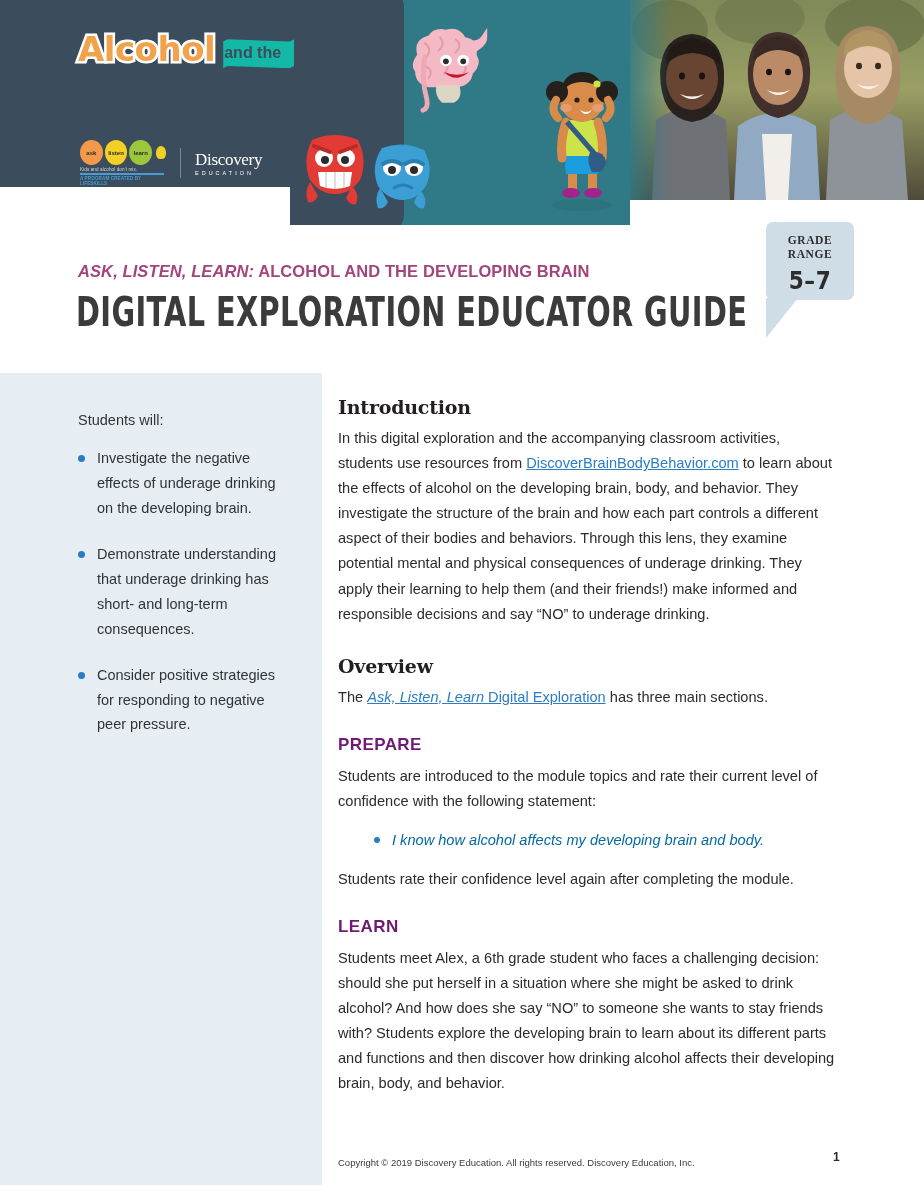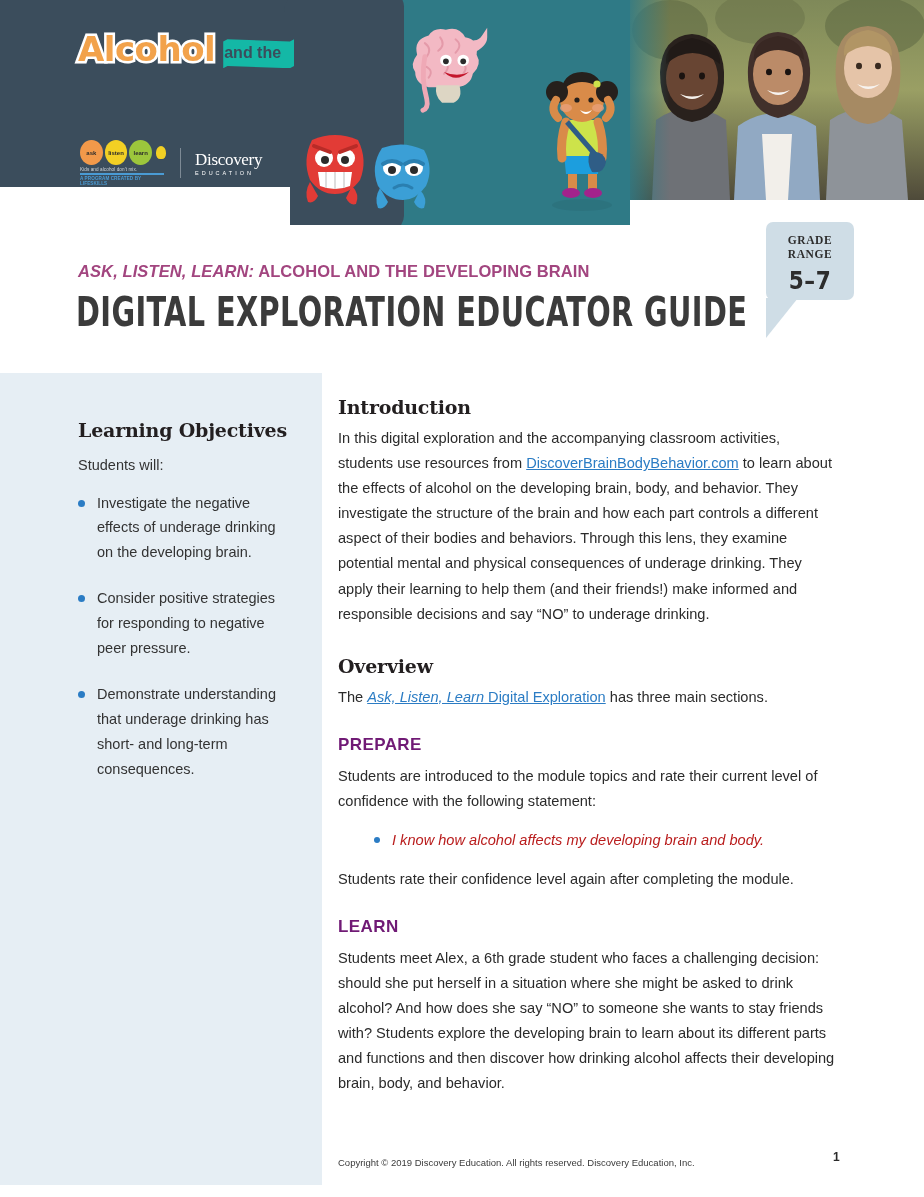--- a/index.html
+++ b/index.html
@@ -166,21 +166,21 @@
     margin:25px 0 9px 0; font-family:"Liberation Sans", sans-serif;
   }
   p.body {
     margin:0 0 0 0; font-size:14.6px; line-height:1.72; color:#2b2b2b;
   }
   a.link { color:#2b7cc4; text-decoration:underline; }
   a.link.ital em { font-style:italic; }
   .sub-list { list-style:none; margin:14px 0 14px 0; padding:0 0 0 36px; }
   .sub-list li {
     position:relative; padding-left:18px; font-size:14.6px; line-height:1.7;
-    font-style:italic; color:#b91c1c;
+    font-style:italic; color:#0369a1;
   }
   .sub-list li:before {
     content:""; position:absolute; left:0; top:9px;
     width:6px; height:6px; border-radius:50%; background:#2b7cc4;
   }
 
   
   .footer { position:absolute; left:338px; top:1152px; width:500px; }
   .footer-copy { font-size:9.5px; color:#3a3a3a; display:inline-block; }
   .footer-page { position:absolute; left:495px; top:-2px; font-size:12px; font-weight:bold; color:#2b2b2b; }
@@ -352,26 +352,25 @@
 
 <div class="badge">
   <div class="g1">GRADE</div>
   <div class="g2">RANGE</div>
   <div class="num">5–7</div>
 </div>
 <div class="badge-tail"></div>
 
 <aside class="sidebar">
   <div class="sb-inner">
-    <h2 class="sb-title">Learning Objectives</h2>
     <div class="sb-intro">Students will:</div>
     <ul class="sb-list">
       <li>Investigate the negative effects of underage drinking on the developing brain.</li>
+      <li>Demonstrate understanding that underage drinking has short- and long-term consequences.</li>
       <li>Consider positive strategies for responding to negative peer pressure.</li>
-      <li>Demonstrate understanding that underage drinking has short- and long-term consequences.</li>
     </ul>
   </div>
 </aside>
 
 <main class="main">
 
   <h2 class="h2">Introduction</h2>
   <p class="body"><span>In this digital exploration and the accompanying classroom activities, students use resources from </span><a class="link" href="#">DiscoverBrainBodyBehavior.com</a><span> to learn about the effects of alcohol on the developing brain, body, and behavior. They investigate the structure of the brain and how each part controls a different aspect of their bodies and behaviors. Through this lens, they examine potential mental and physical consequences of underage drinking. They apply their learning to help them (and their friends!) make informed and responsible decisions and say “NO” to underage drinking.</span></p>
 
   <h2 class="h2 spaced">Overview</h2>

